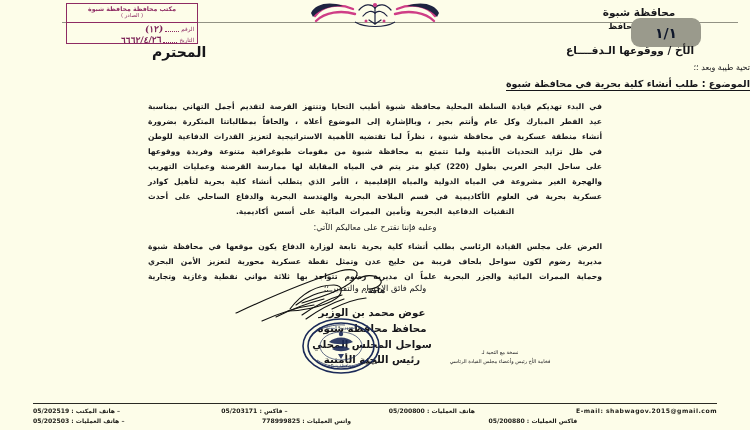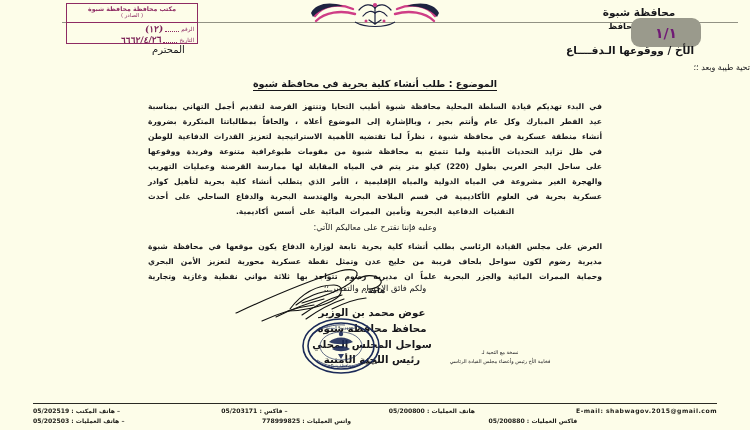--- a/index.html
+++ b/index.html
@@ -50,40 +50,40 @@
   }
 
   
   .hrule{position:absolute;left:62px;right:12px;top:22px;height:1px;background:#6e6e62;opacity:.75;}
 
   
   .badge{
     position:absolute;right:49px;top:18px;width:70px;height:29px;
     background:#9a9a8c;border-radius:9px;
     display:flex;align-items:center;justify-content:center;
-    color:#701a75;font-size:14px;font-weight:bold;letter-spacing:2px;
+    color:#0f172a;font-size:14px;font-weight:bold;letter-spacing:2px;
   }
 
   
   .addressee{
     position:absolute;right:56px;top:44px;
     font-size:10.5px;font-weight:bold;letter-spacing:2px;
   }
   .almuhtaram{
     position:absolute;left:152px;top:44px;
-    font-size:10px;font-weight:normal;letter-spacing:.6px;
+    font-size:14px;font-weight:bold;letter-spacing:.6px;
   }
 
   
   .salut{
     position:absolute;left:0;right:0;top:63px;
     font-family:"DejaVu Serif",serif;font-size:8px;letter-spacing:.4px;
   }
   .subject{
-    position:absolute;left:0;right:0;top:78px;text-align:center;
+    position:absolute;left:0;right:0;top:78px;text-align:right;
     font-size:9.6px;font-weight:bold;letter-spacing:.3px;
   }
   .subject span{border-bottom:1.3px solid #16161a;padding-bottom:1px;}
 
   
   .body{
     position:absolute;right:148px;left:148px;top:96px;
     font-size:7.6px;line-height:1.97;
     text-align:justify;text-align-last:center;
     word-spacing:2.6px;letter-spacing:.15px;

